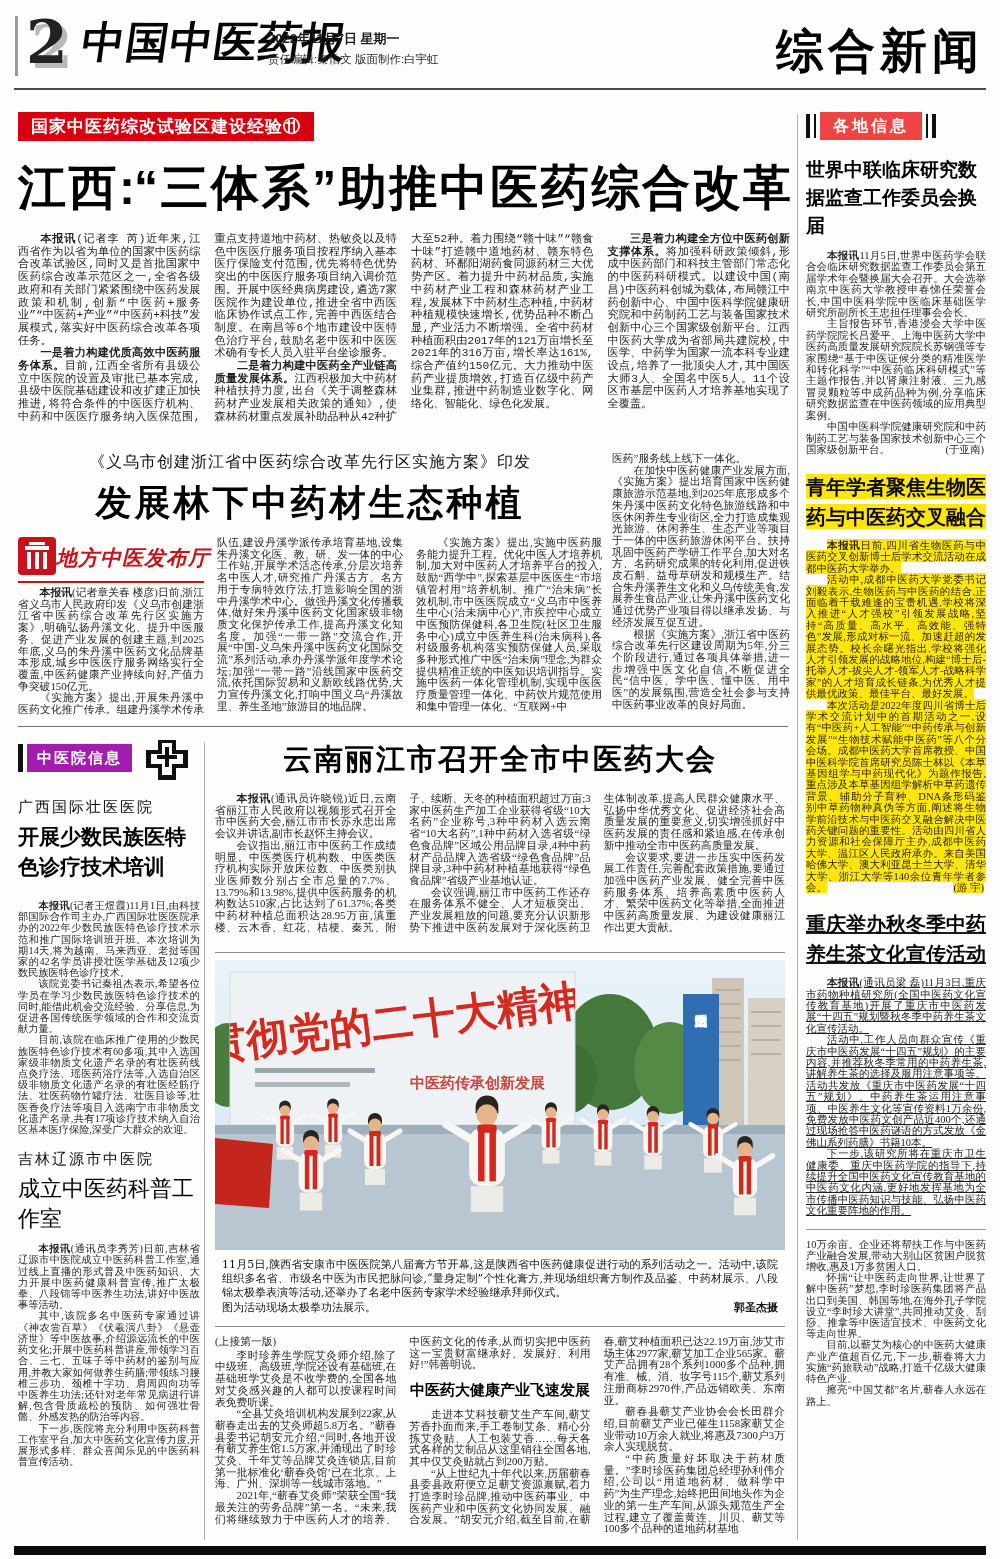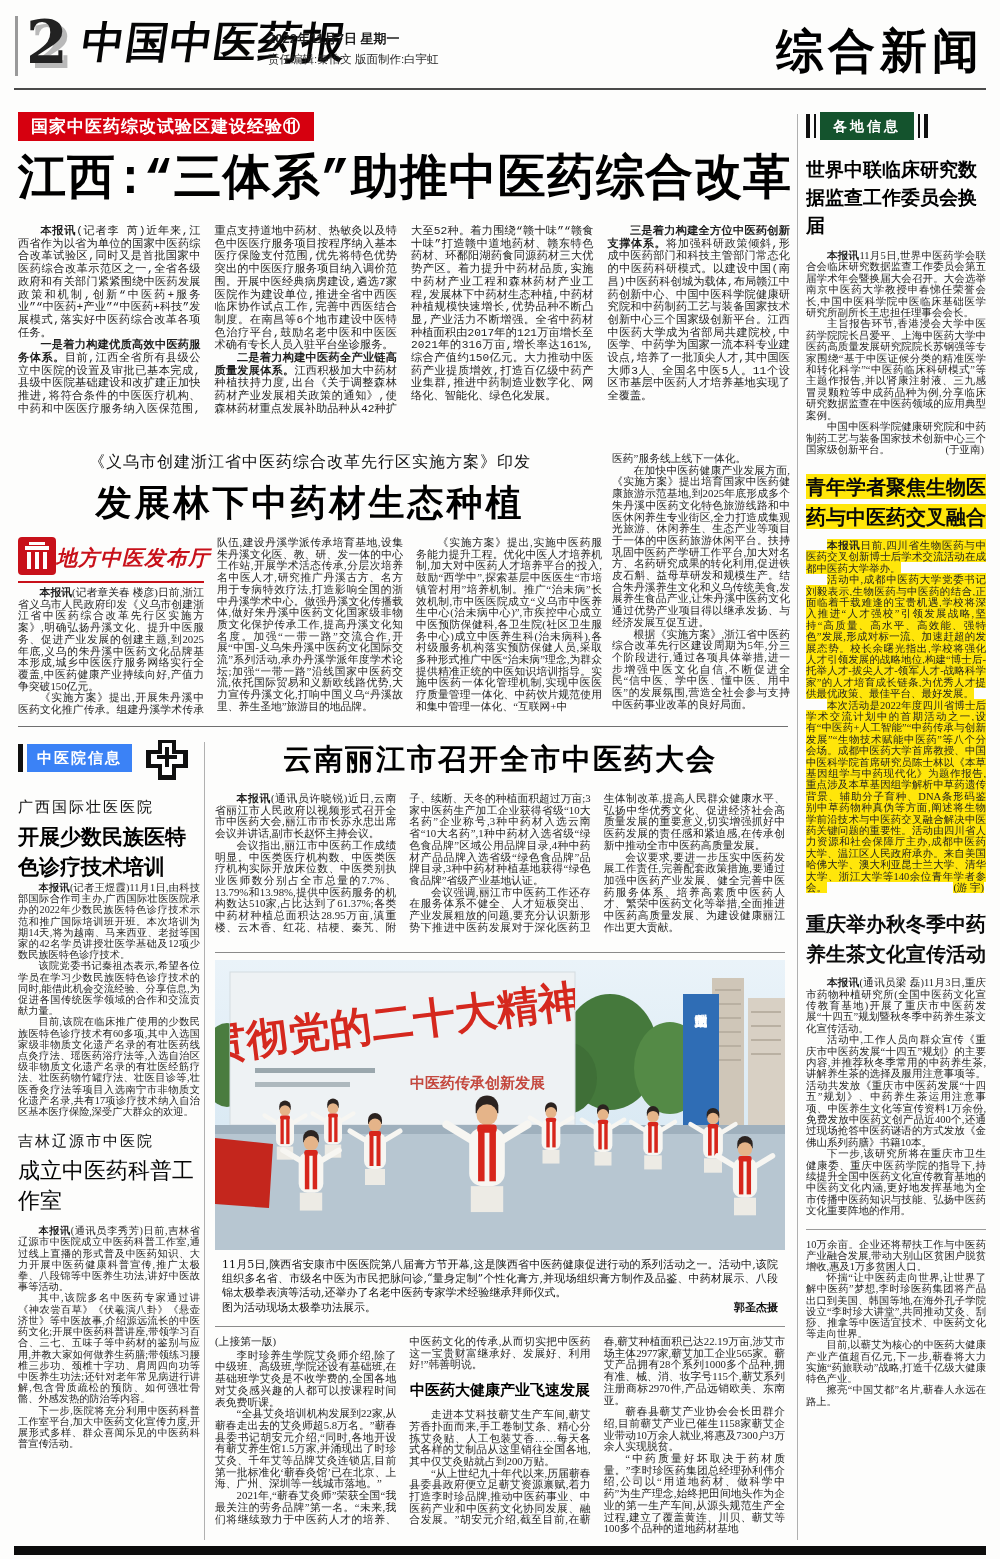--- a/index.html
+++ b/index.html
@@ -30,21 +30,21 @@
   .para { margin:0; text-indent:2em; }
   .para b { font-weight:bold; }
   .no-indent { text-indent:0; }
   .byline { display:block; text-align:right; margin-top:-11.3px; padding-right:2px; }
 
   
   .lead { left:18px; top:112px; width:772px; }
   .lead-badge { display:inline-block; background:#d6000f; color:#fff;
                 font-family:"Liberation Sans",sans-serif; font-weight:bold;
                 font-size:17px; line-height:27px; padding:1px 13px; letter-spacing:1px; }
-  .lead-headline { margin-top:11px; font-family:Liberation Mono, monospace; font-weight:900;
+  .lead-headline { margin-top:19px; font-family:Liberation Sans, sans-serif; font-weight:900;
                    font-size:48px; line-height:56px; color:#000;
                    text-align:justify; text-align-last:justify; letter-spacing:-1px; }
   .lead-body { margin-top:17px; height:202px; column-count:4; column-gap:14px;
                font-size:11.2px; line-height:12.7px; overflow:hidden;font-family:Liberation Mono, monospace; }
 
   
   .mid { left:18px; top:452px; width:772px; height:270px; }
   .mid-left { position:absolute; left:0; top:0; width:584px; }
   .mid-kicker { text-align:center; font-family:"DejaVu Serif",serif; font-size:16px;
                 letter-spacing:1px; color:#111; }
@@ -60,29 +60,29 @@
   .mid-logo-rule { width:186px; height:2px; background:#c8111a; margin-top:3px; }
   .mid-right { position:absolute; right:0; top:1px; width:178px; height:264px; overflow:hidden; }
 
   .rule-mid { left:18px; top:726px; width:770px; height:1px; background:#6f6f6f; }
 
   
   .leftcol { left:18px; top:740px; width:182px; height:802px; overflow:hidden; }
   .leftcol .bt { font-size:10.2px; line-height:11.2px; }
   .hosp-badge { position:relative; height:44px; }
   .hb-bar1 { position:absolute; left:0; top:4px; width:5px; height:28px; background:#101010; }
-  .hb-box { position:absolute; left:9px; top:4px; background:#3b82f6; color:#fff;
+  .hb-box { position:absolute; left:9px; top:4px; background:#a21caf; color:#fff;
             font-family:"Liberation Sans",sans-serif; font-weight:bold; font-size:15px;
             line-height:28px; padding:0 10px; letter-spacing:2px; }
   .hb-cross { position:absolute; left:126px; top:-4px; }
   .kicker { font-family:"DejaVu Serif",serif; font-size:15px; letter-spacing:2px; color:#111; }
   .lc-k1 { margin-top:14px; }
   .lc-h1 { margin-top:5px; font-family:"Liberation Sans",sans-serif; font-weight:bold;
            font-size:21px; line-height:30px; color:#000; }
-  .lc-b1 { margin-top:0; }
+  .lc-b1 { margin-top:18px; }
   .lc-k2 { margin-top:15px; }
   .lc-h2 { margin-top:5px; font-family:"Liberation Sans",sans-serif; font-weight:normal;
            font-size:22px; line-height:30px; color:#050505; }
   .lc-b2 { margin-top:9px; }
 
   
   .center { left:215px; top:740px; width:570px; }
   .center-headline { text-align:center; font-family:"DejaVu Serif",serif; font-weight:bold;
                      font-size:29px; letter-spacing:2px; color:#000; }
   .center-body { margin-top:13px; height:152px; column-count:3; column-gap:13px; overflow:hidden; }
@@ -102,31 +102,31 @@
   .continued-note { margin-bottom:2px; }
   .subhead { text-align:center; font-family:"Liberation Sans",sans-serif; font-weight:bold;
              font-size:15px; line-height:20px; margin:9px 0; color:#000; }
 
   
   .sidebar { left:806px; top:112px; width:180px; height:1428px; overflow:hidden; }
   .sidebar .bt { font-size:10.5px; line-height:11.4px; }
   .places-badge { display:flex; align-items:center; gap:4px; }
   .pb-bar-a { width:4px; height:24px; background:#101010; }
   .pb-bar-b { width:2px; height:24px; background:#101010; }
-  .pb-box { background:#14532d; color:#fff; font-family:"Liberation Sans",sans-serif;
-            font-weight:bold; font-size:14px; line-height:28px; padding:0 13px; letter-spacing:3px; }
+  .pb-box { background:#ef4444; color:#fff; font-family:"Liberation Sans",sans-serif;
+            font-weight:bold; font-size:16px; line-height:28px; padding:0 13px; letter-spacing:3px; }
   .sb-head { font-family:"DejaVu Serif",serif; font-weight:bold; font-size:19px;
              line-height:28px; color:#000; }
   .sb-head-light { font-family:"DejaVu Serif",serif; font-weight:bold; font-size:20px;
                    line-height:30px; color:#0a0a0a; }
   .sb-a1-head { margin-top:15px; }
   .sb-a1-body { margin-top:11px; }
   .sb-a2 { margin-top:16px; }
   .sb-a2-body { margin-top:8px; }
-  .sb-a3 { margin-top:16px; }
+  .sb-a3 { margin-top:16px;text-decoration:underline; }
   .sb-a3-body { margin-top:8px; }
   .hl { background:#ffe60a; box-decoration-break:clone; -webkit-box-decoration-break:clone;
         padding:0.5px 0; }
   .sb-rule { margin-top:12px; height:1px; background:#9a9a9a; }
   .sb-cont { margin-top:9px; }
   .sb-cont .bt, .sb-cont.bt { font-size:10.3px; line-height:11.2px; }
 
   
   .vr1 { left:204px; top:742px; width:1px; height:798px; background:#b0b0b0; }
   .vr2 { left:797px; top:114px; width:1px; height:1426px; background:#b0b0b0; }

